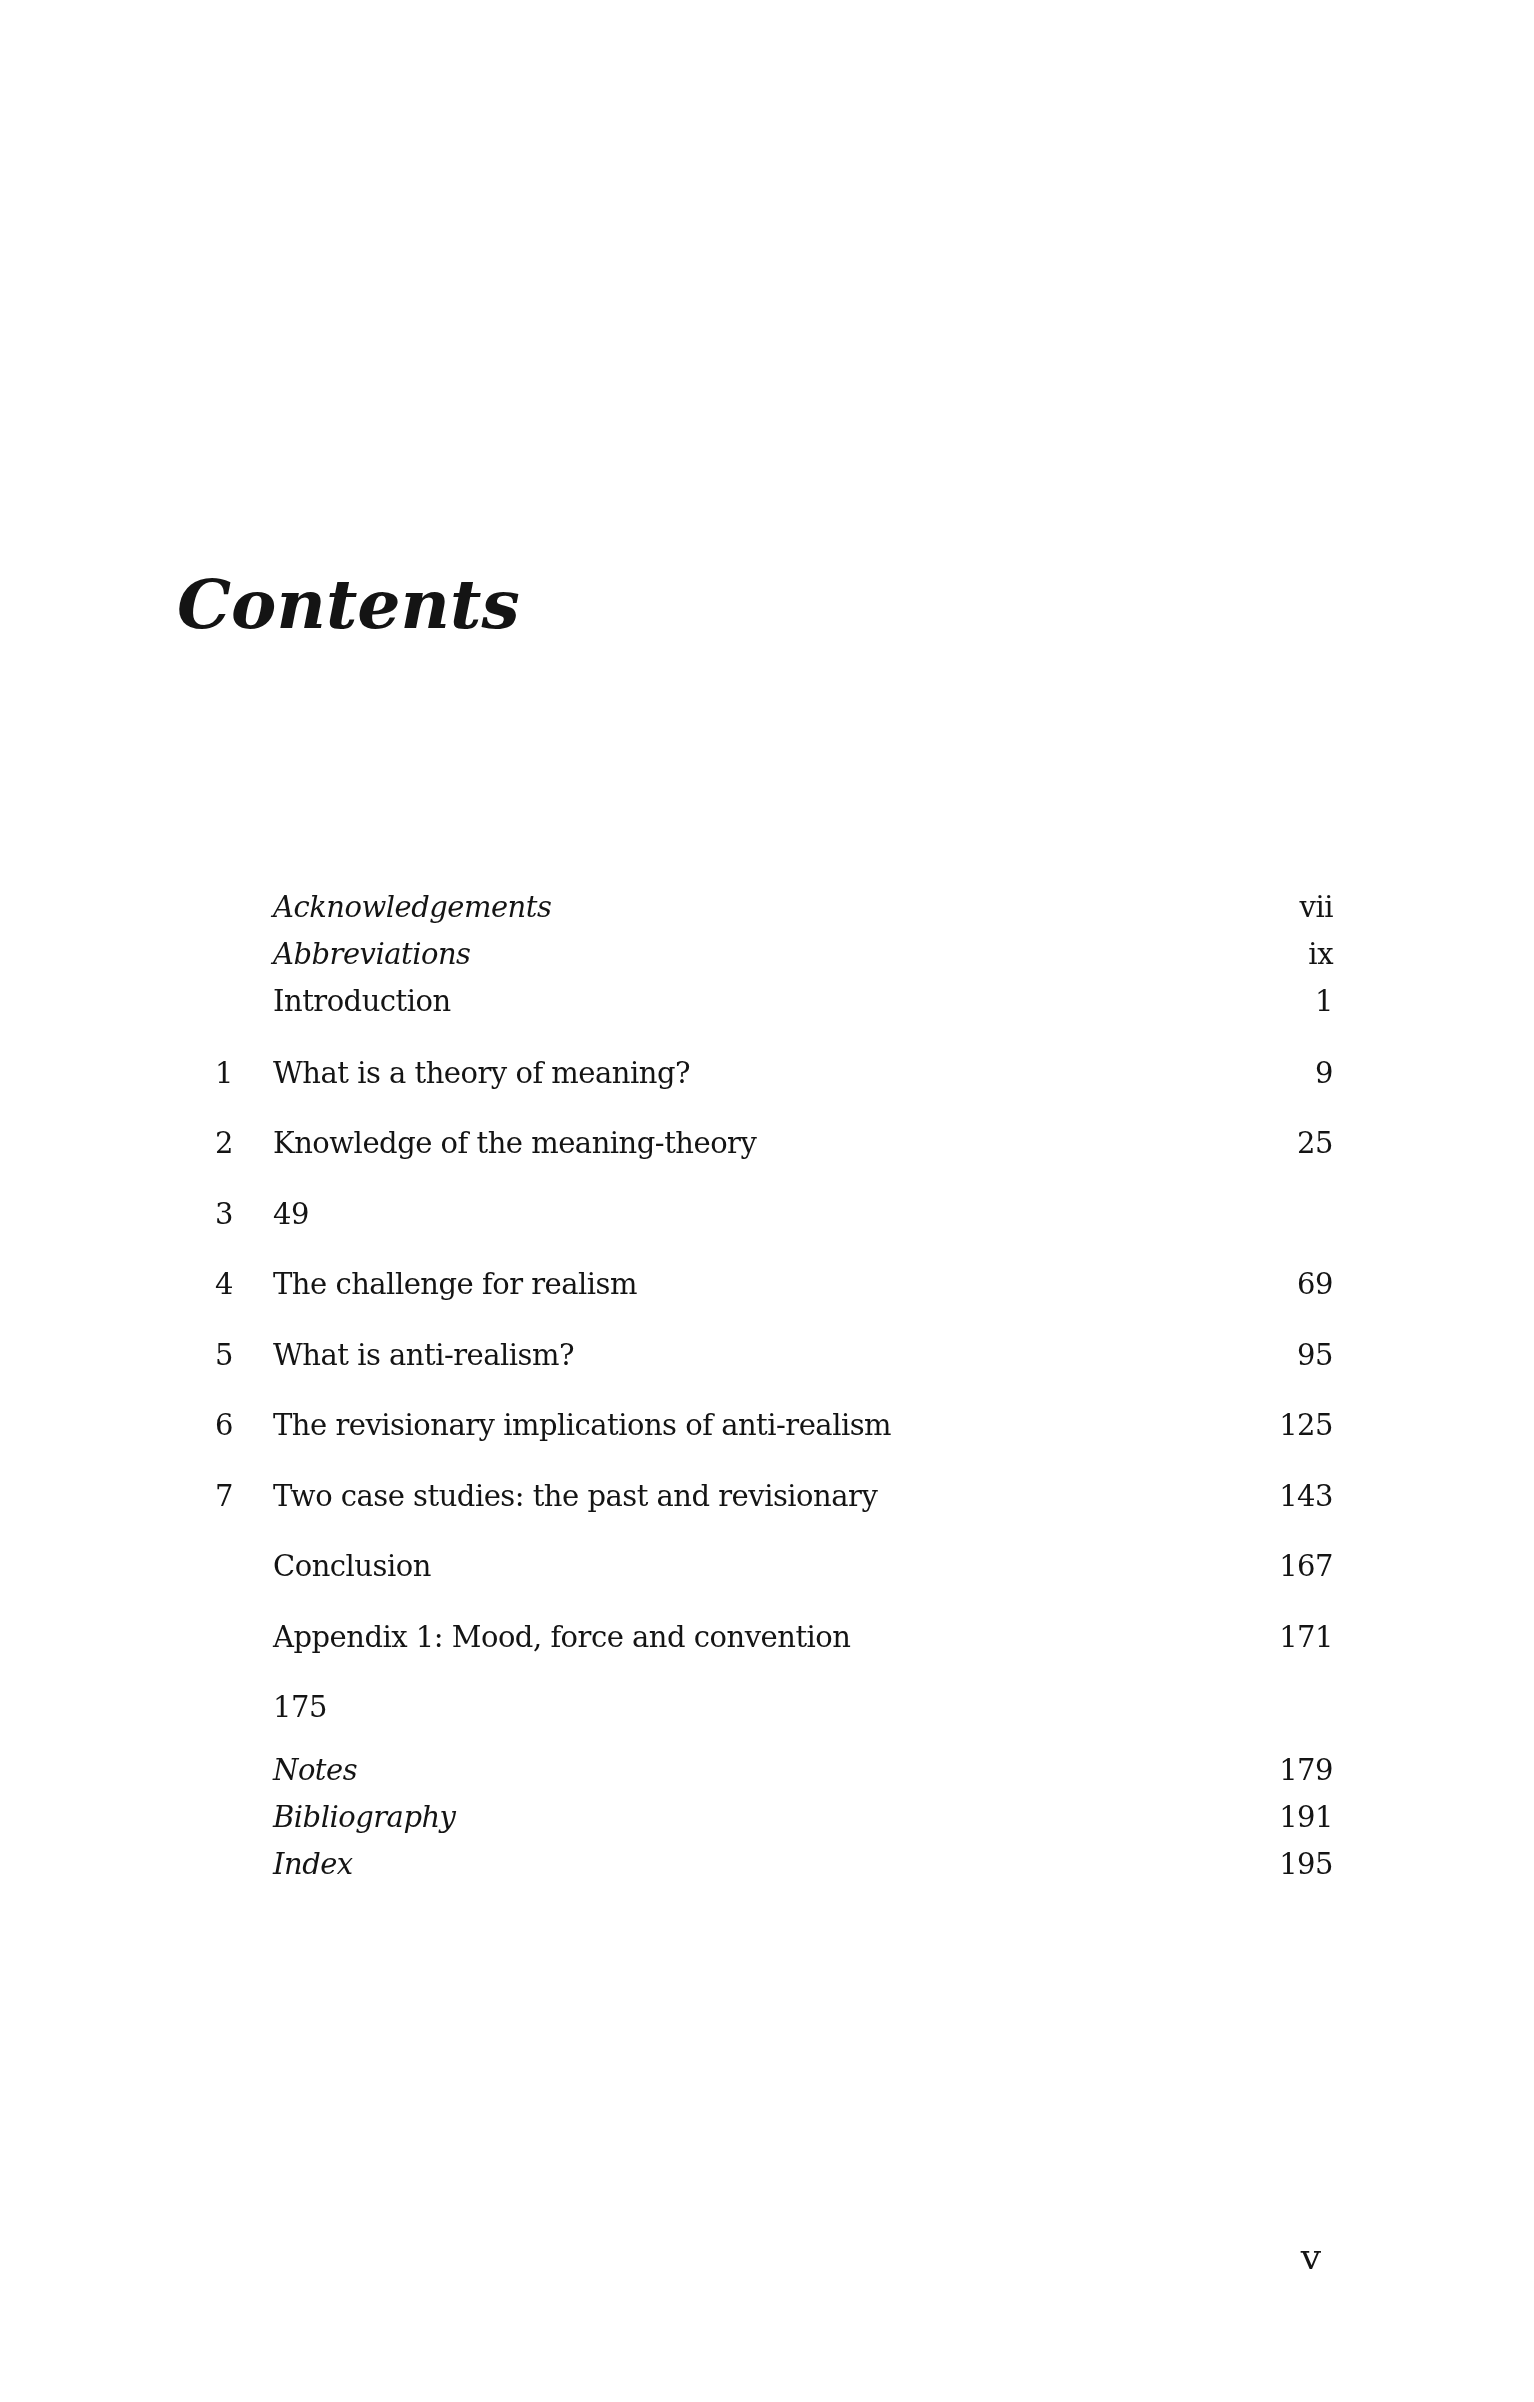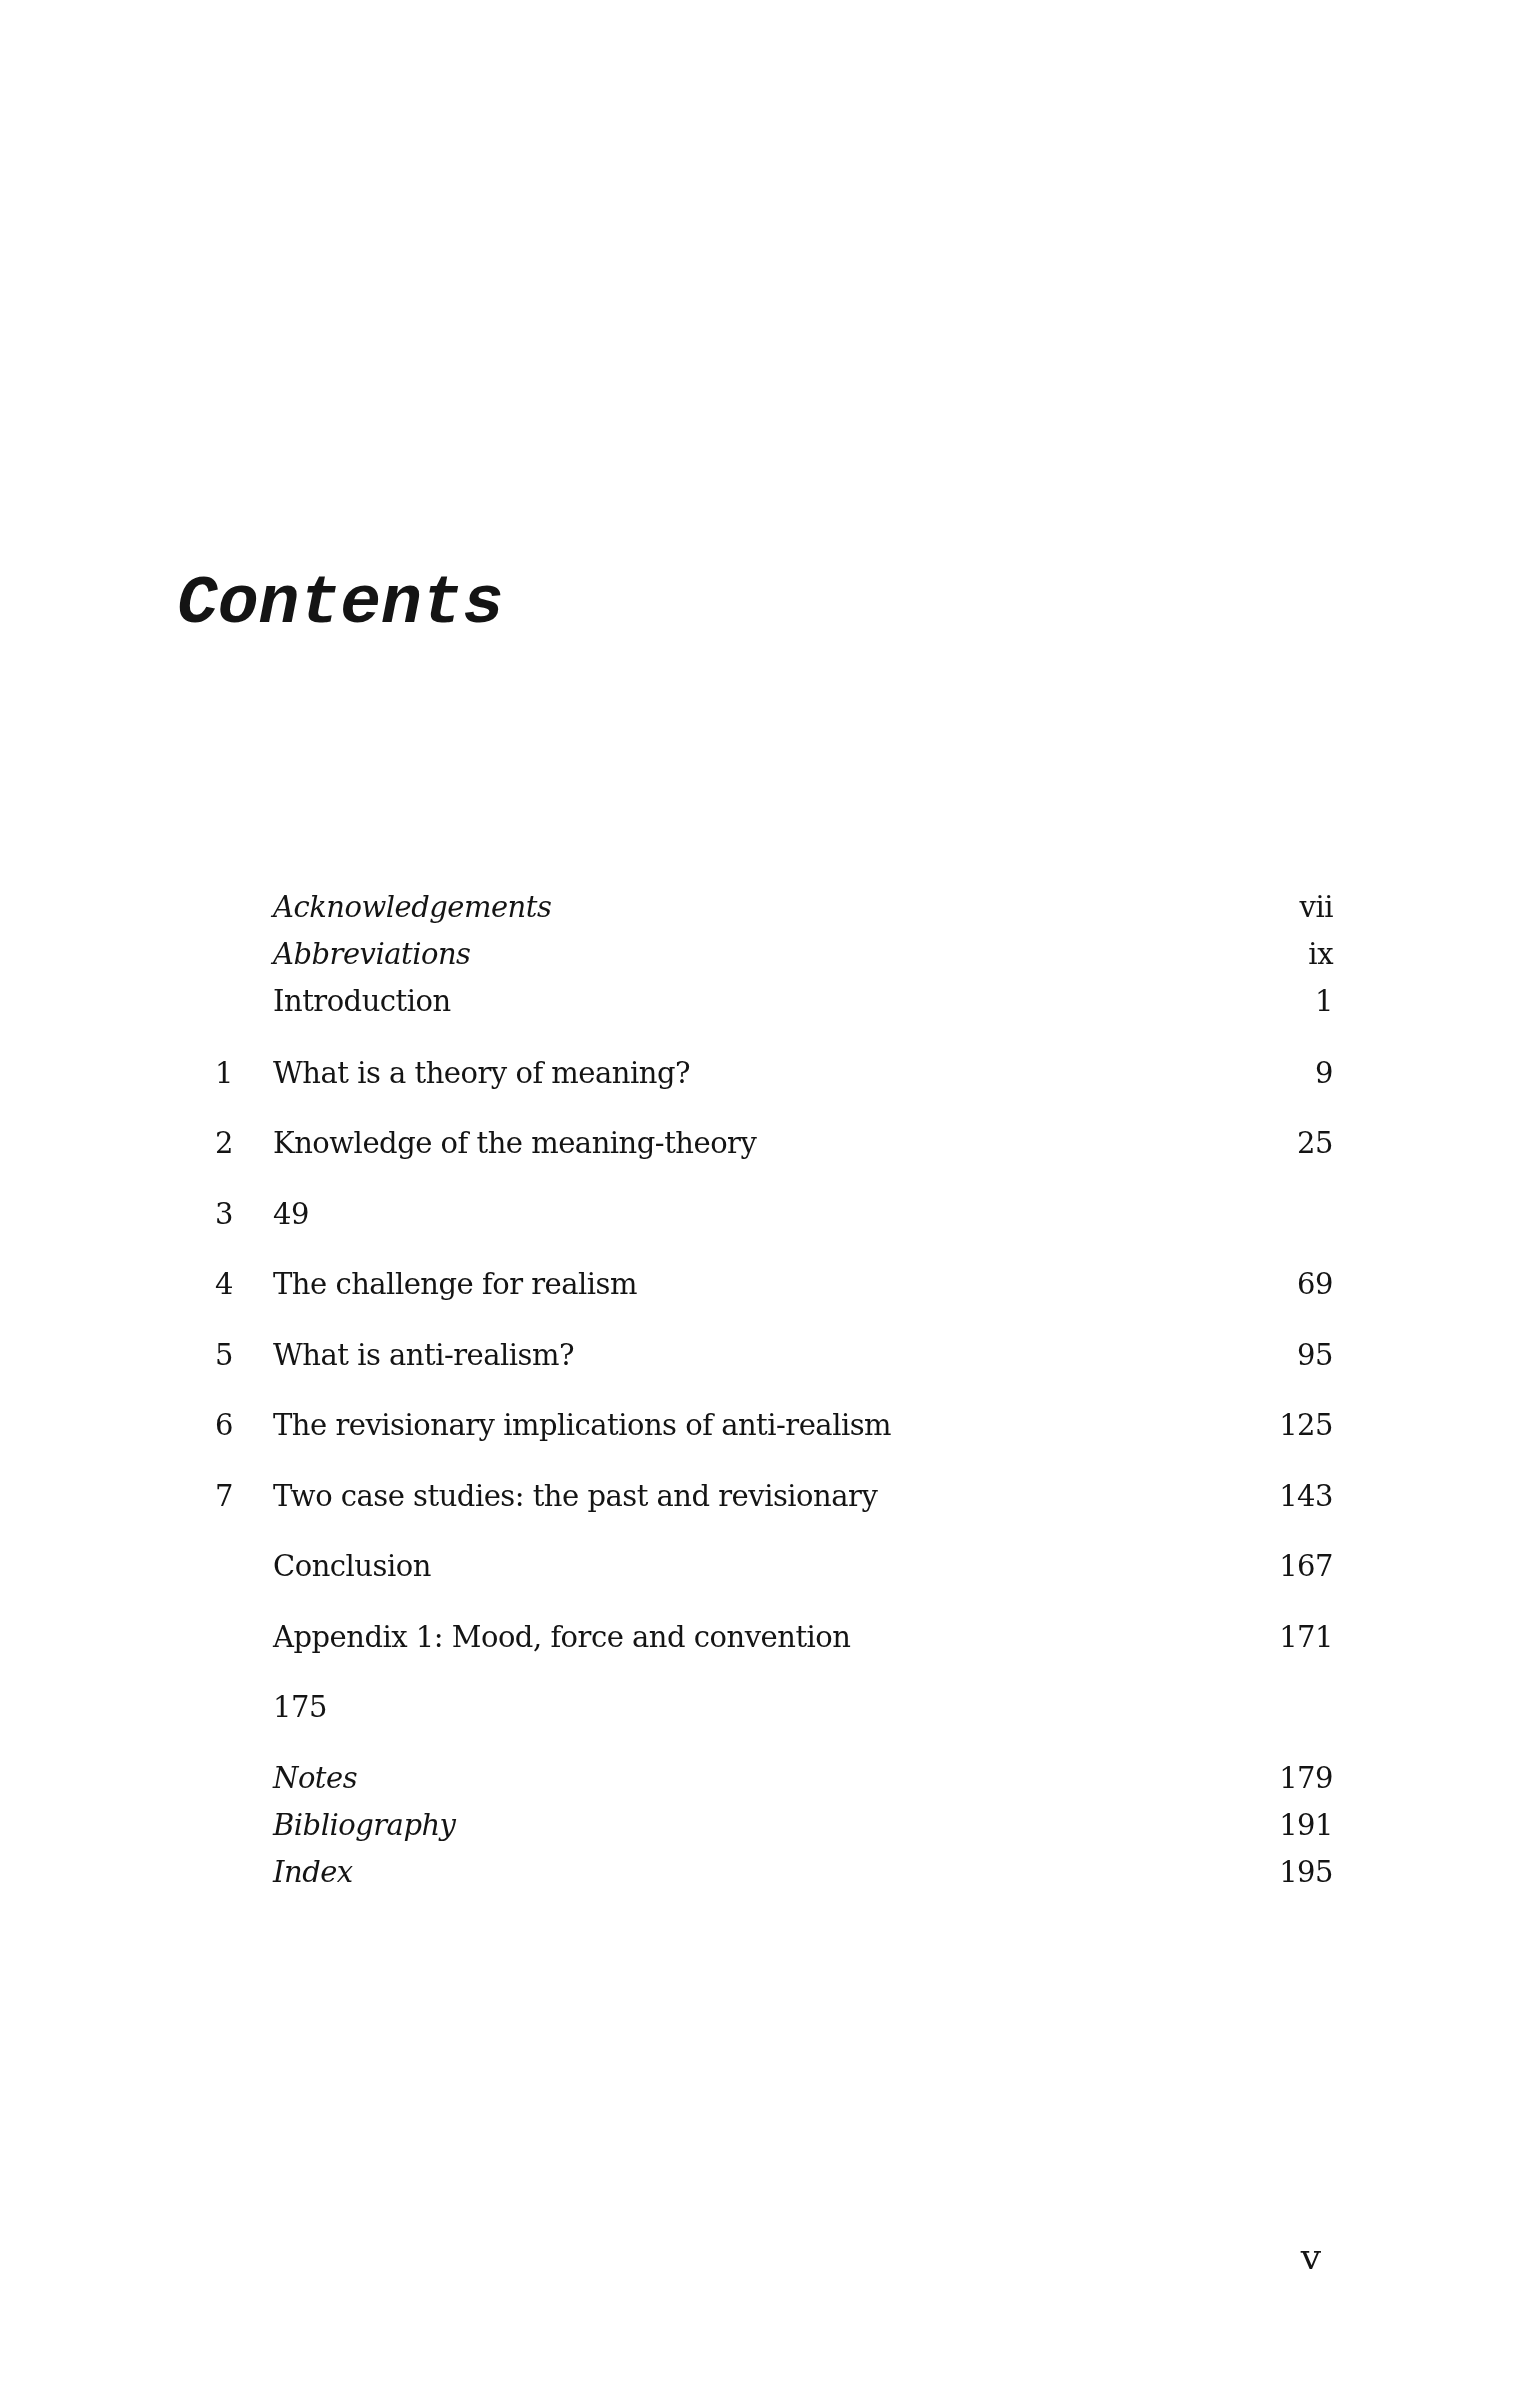--- a/index.html
+++ b/index.html
@@ -13,21 +13,20 @@
   }
   .book-title{
     position:absolute;
     left:177px;top:524px;
     font-size:68px;
     line-height:1;
     font-weight:bold;
     font-style:italic;
     letter-spacing:0;
     white-space:nowrap;
-    font-family:Liberation Mono, monospace;
   }
   .toc{
     position:absolute;
     left:183px;right:202px;top:884px;
     font-size:29px;
     line-height:47px;
     letter-spacing:-0.5px;
   }
   .row{display:flex;align-items:baseline;}
   .num{
@@ -37,21 +36,21 @@
     box-sizing:border-box;
     text-align:right;
   }
   .ttl{flex:1 1 auto;text-align:left;}
   .pg{flex:0 0 auto;text-align:right;}
   .it{font-style:italic;}
   .it .pg{font-style:normal;}
   .gap-intro{}
   .gap-ch-first{margin-top:24.5px;}
   .gap-ch{margin-top:23.5px;}
-  .gap-notes{margin-top:24px;}
+  .gap-notes{margin-top:16px;}
   .folio{
     position:absolute;
     top:2239px;right:214px;
     font-size:36px;
     line-height:1;
   }
 </style>
 </head>
 <body>
 

